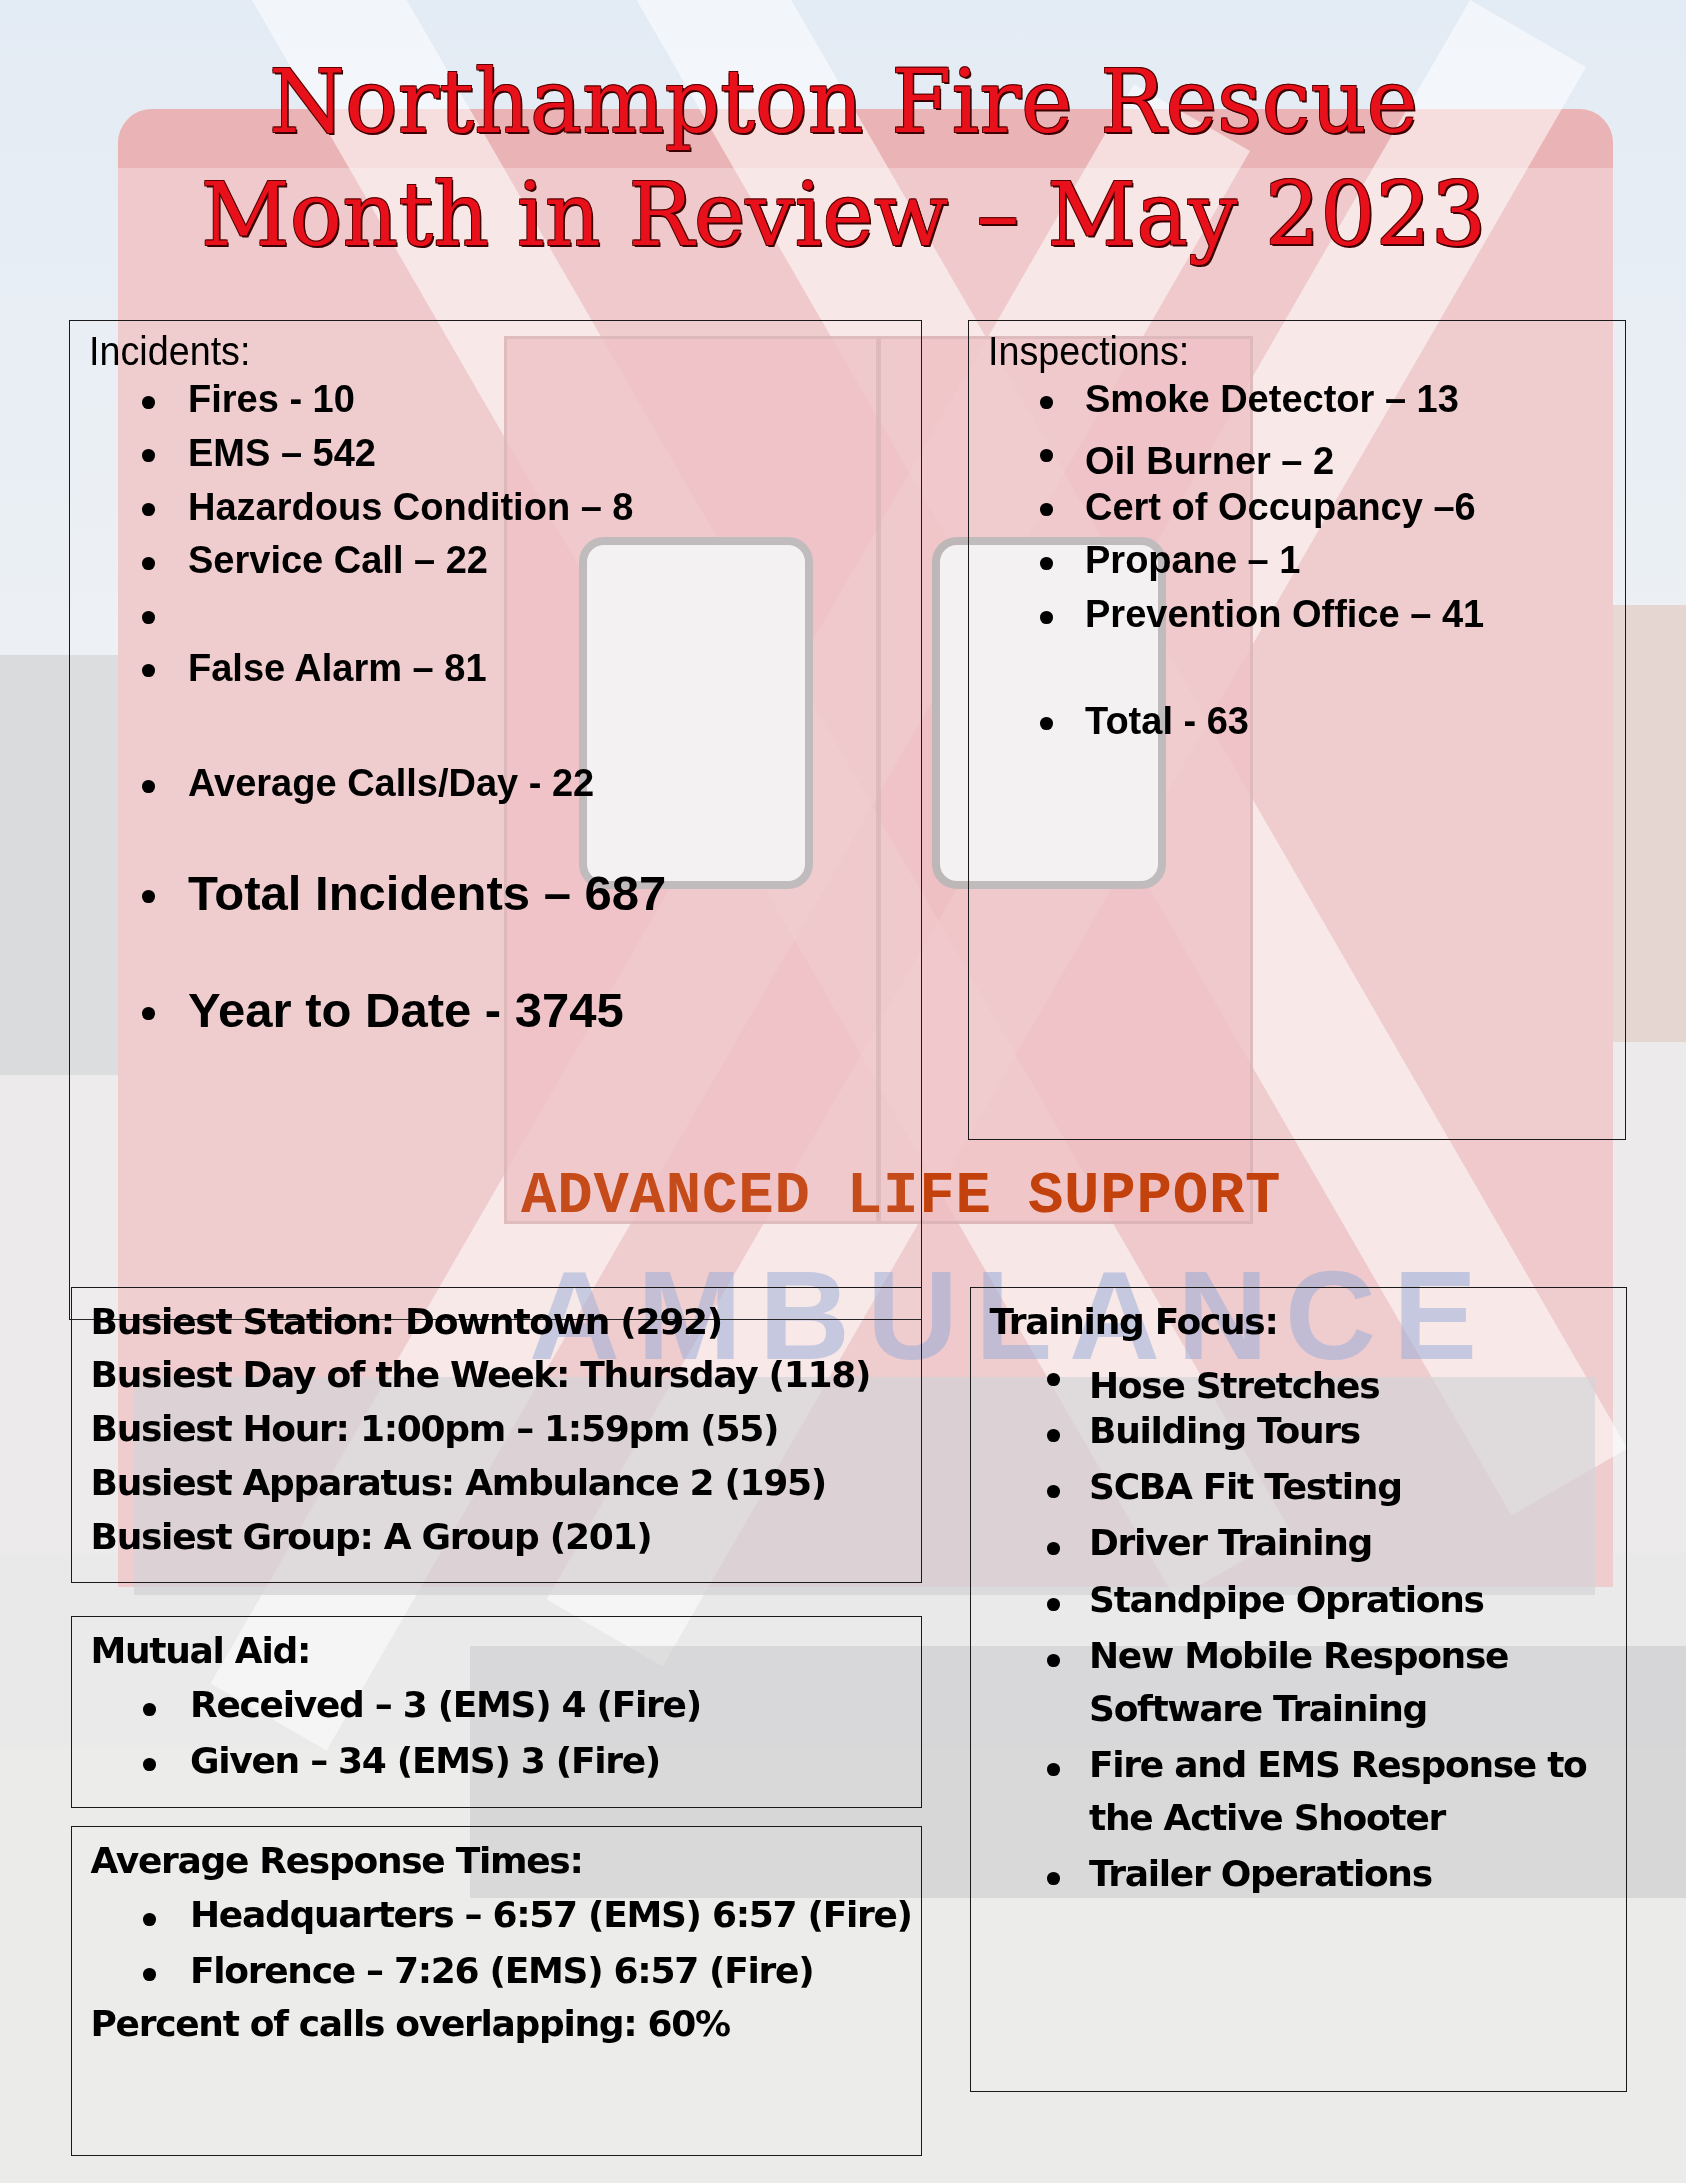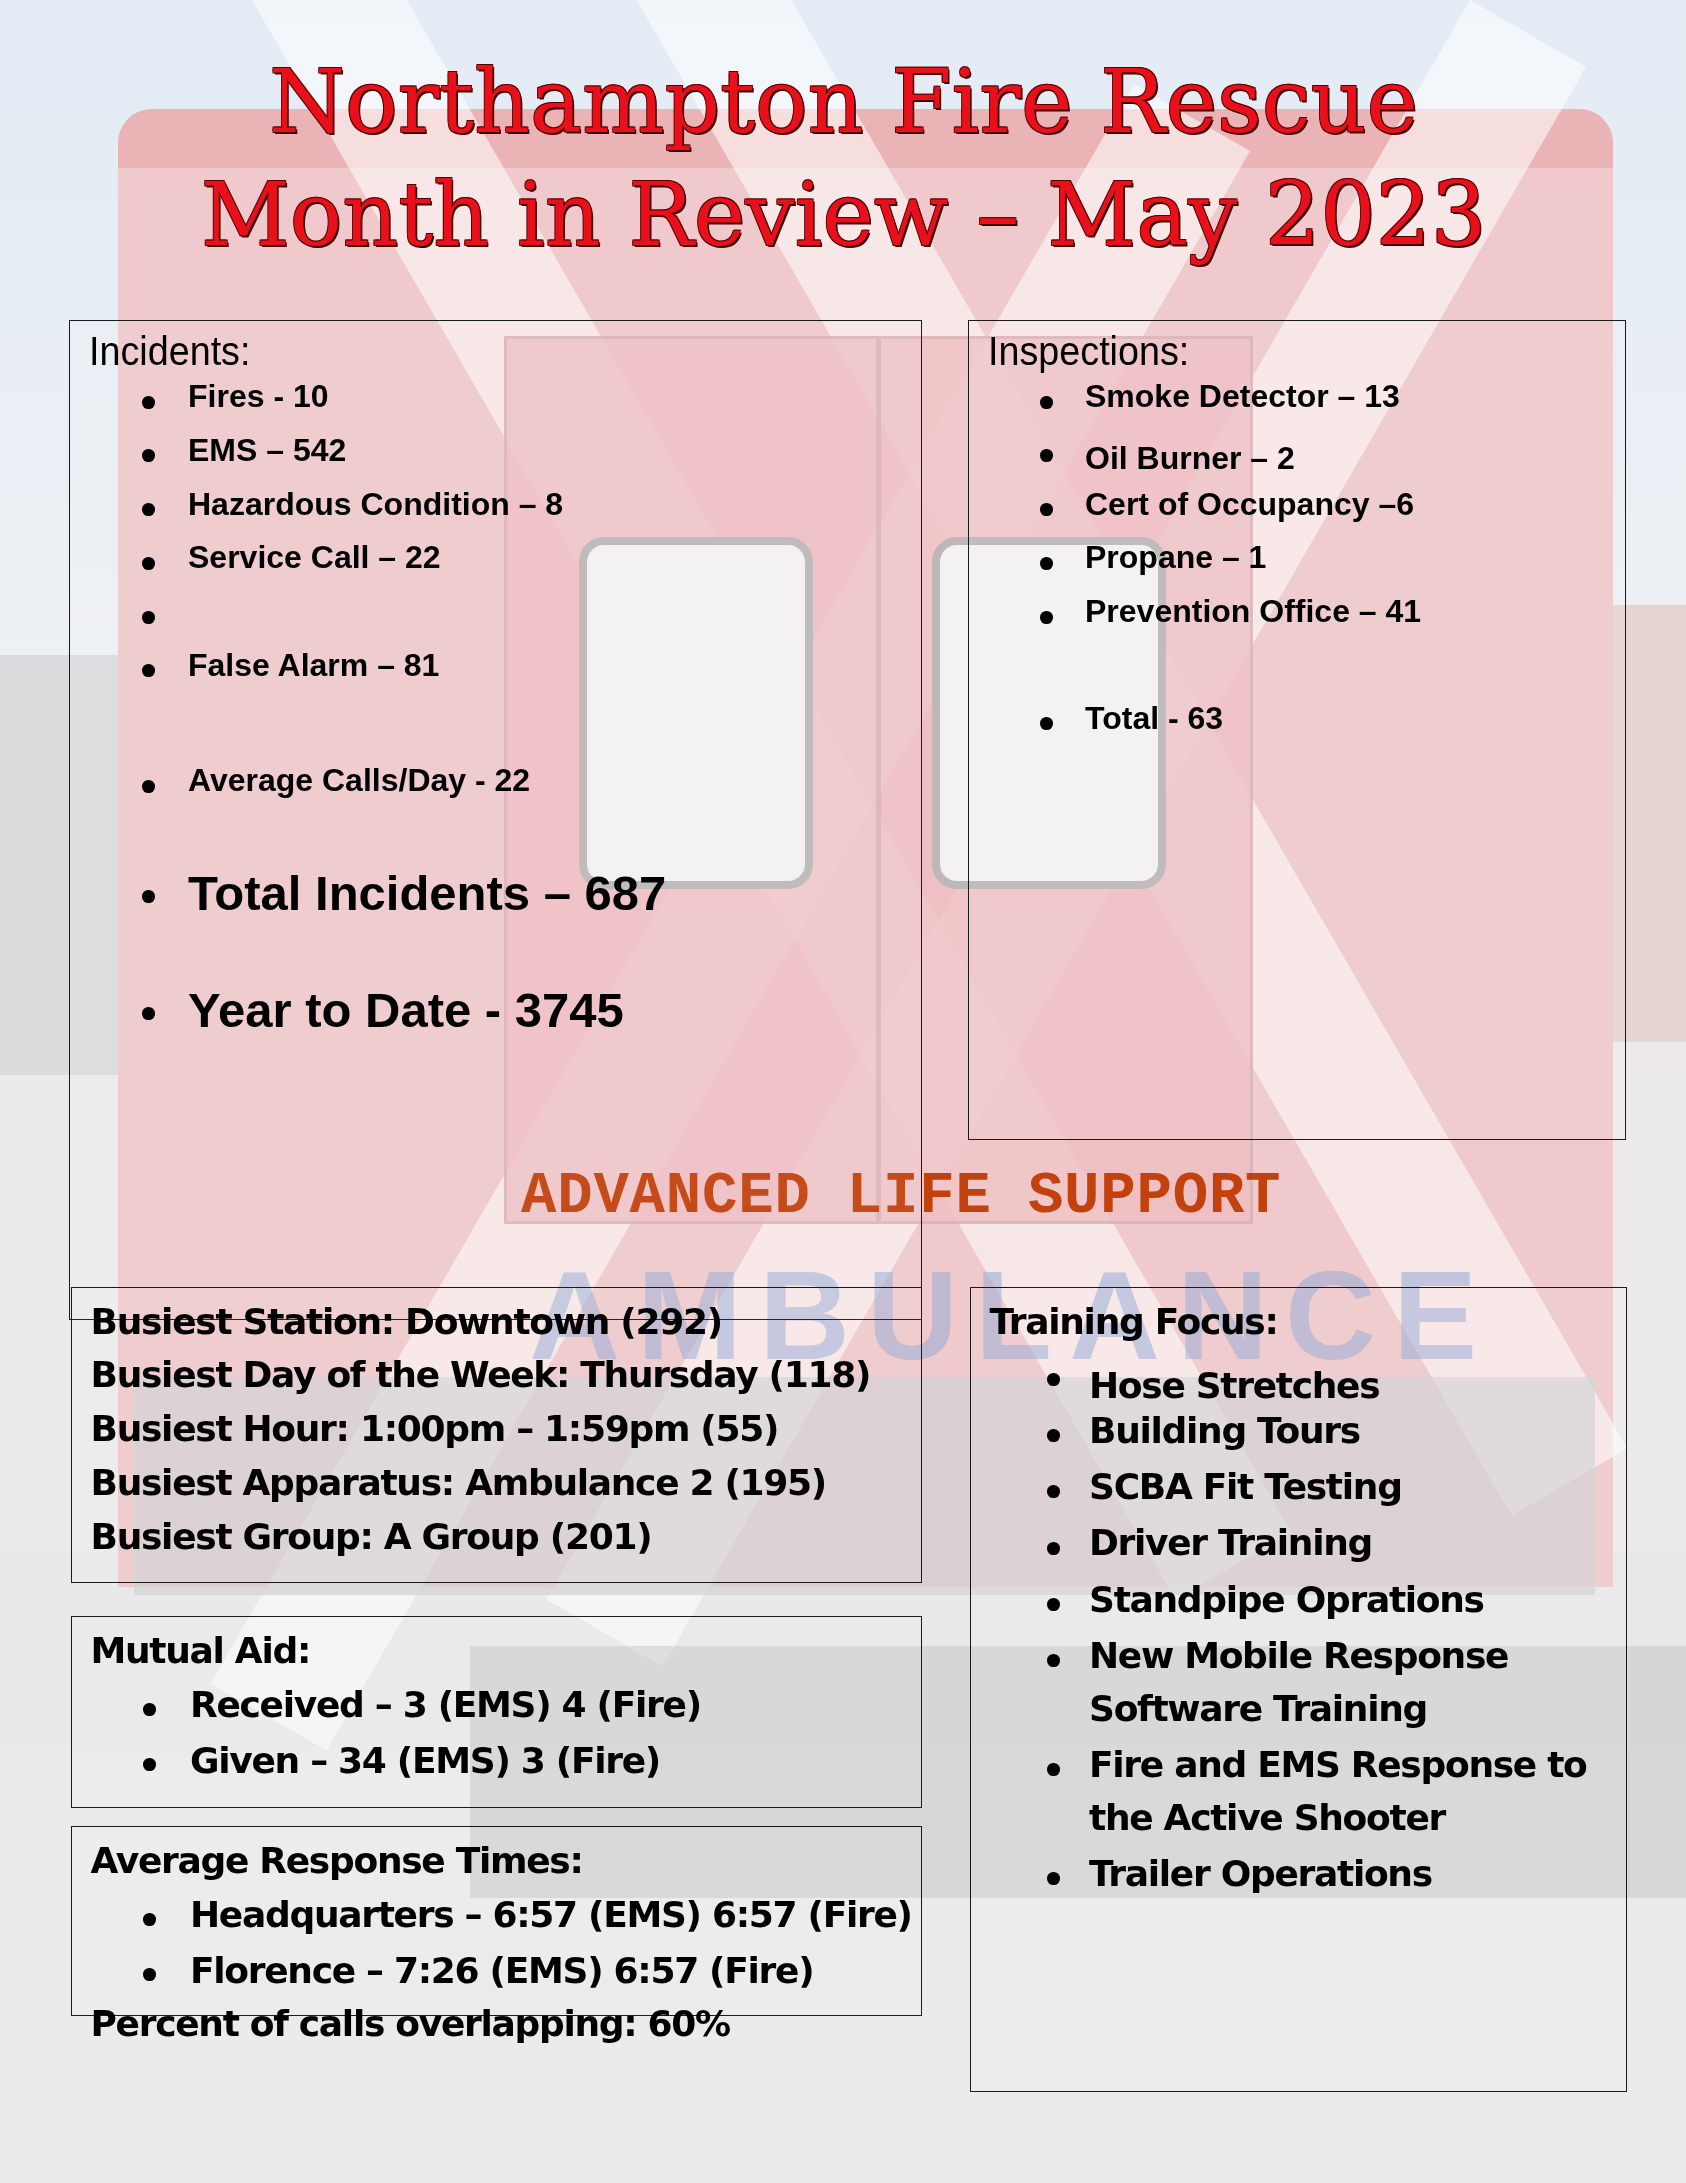--- a/index.html
+++ b/index.html
@@ -34,28 +34,28 @@
 
   .box { position:absolute; border:1.7px solid #1a1a1a; box-sizing:border-box; background:rgba(255,255,255,0.06); }
   .box.arial { font-family:"Liberation Sans", sans-serif; font-weight:bold; }
   .box.calibri { font-family:"DejaVu Sans", sans-serif; font-weight:bold; }
 
   #incidents { left:69px; top:320px; width:853px; height:1000px; }
   #inspections { left:968px; top:320px; width:658px; height:820px; }
   #busiest { left:71px; top:1287px; width:851px; height:296px; }
   #training { left:970px; top:1287px; width:657px; height:805px; }
   #mutual { left:71px; top:1616px; width:851px; height:192px; }
-  #response { left:71px; top:1826px; width:851px; height:190px; }
+  #response { left:71px; top:1826px; width:851px; height:330px; }
 
   .heading { position:absolute; left:18.5px; white-space:nowrap; }
   .item { position:absolute; white-space:nowrap; }
   .bullet { position:absolute; width:12.6px; height:12.6px; border-radius:50%; background:#000; }
 
   .arial .heading { font-size:41px; font-weight:normal; transform:scaleX(0.92); transform-origin:left; }
-  .arial .item { font-size:32px; }
+  .arial .item { font-size:38px; }
   .calibri .heading { font-size:36px; letter-spacing:-1.3px; }
   .calibri .item { font-size:36px; letter-spacing:-1.3px; }
   .line { position:absolute; left:18.5px; white-space:nowrap; font-size:36px; letter-spacing:-1.3px; }
 </style>
 </head>
 <body>
 
 <div class="bg">
   <div class="sky"></div>
   <div class="building-l"></div>

